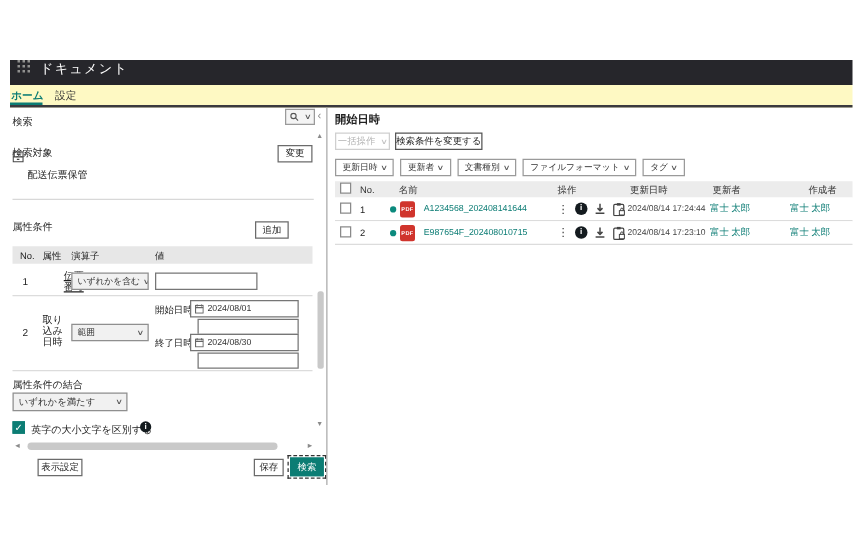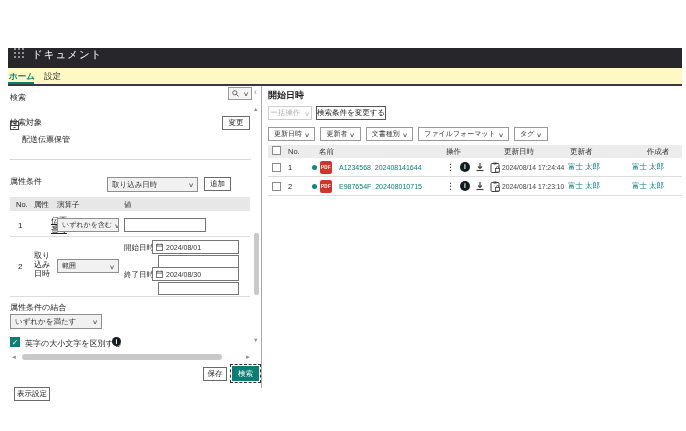--- a/index.html
+++ b/index.html
@@ -105,24 +105,20 @@
       </svg>
   </span>
   <span class="abs lbl" style="left:14px;top:86px;text-align:center;">配送伝票保管</span>
   <button class="btn abs" style="left:214px;top:68px;width:28px;height:14px;">変更</button>
 
 
   <div class="divider-h abs" style="left:2px;top:111px;width:241px;"></div>
 
   <span class="abs lbl" style="left:2px;top:116px;margin-top:12px;">属性条件</span>
 
-  <div class="drop abs" style="left:99px;top:129px;width:91px;height:15px;">
-    <span>取り込み日時</span>
-    <span class="chev">∨</span>
-  </div>
   <button class="btn abs" style="left:196px;top:129px;width:27px;height:14px;">追加</button>
 
   <div class="condhead"></div>
   <span class="abs lbl" style="left:8px;top:152px;font-size:7.5px;">No.</span>
   <span class="abs lbl" style="left:26px;top:152px;font-size:7.5px;">属性</span>
   <span class="abs lbl" style="left:49px;top:152px;font-size:7.5px;">演算子</span>
   <span class="abs lbl" style="left:116px;top:152px;font-size:7.5px;">値</span>
 
   <span class="abs lbl" style="left:10px;top:173px;">1</span>
   <span class="abs lbl" style="left:43px;top:168px;line-height:9px;text-decoration:underline;"><span>伝票</span><br><span>番号</span></span>
@@ -178,21 +174,21 @@
   </div>
 
   <span class="cb-checked abs" style="left:2px;top:289px;">✓</span>
   <span class="abs lbl" style="left:17px;top:290px;">英字の大小文字を区別する</span>
   <span class="infocirc abs" style="left:104px;top:289px;">i</span>
 
   <span class="scrollglyph abs" style="left:3px;top:306px;font-size:6px;">◄</span>
   <div class="abs" style="left:14px;top:306px;width:200px;height:6px;background:#C9C9C9;border-radius:3px;cursor:pointer;"></div>
   <span class="scrollglyph abs" style="left:237px;top:306px;font-size:6px;">►</span>
 
-  <button class="btn abs" style="left:6px;top:319px;width:36px;height:14px;margin-top:20px;">表示設定</button>
+  <button class="btn abs" style="left:22px;top:319px;width:36px;height:14px;">表示設定</button>
   <button class="btn abs" style="left:195px;top:319px;width:24px;height:14px;">保存</button>
   <button class="btn abs" style="left:224px;top:318px;width:27px;height:15px;background:#0C7D74;border-color:#0C7D74;color:#fff;outline:1px dashed #333;outline-offset:1px;">検索</button>
 
   <span class="scrollglyph abs" style="left:245px;top:58px;font-size:5.5px;">▲</span>
   <div class="abs" style="left:246px;top:185px;width:5px;height:62px;background:#C9C9C9;border-radius:2px;cursor:pointer;"></div>
   <span class="scrollglyph abs" style="left:245px;top:289px;font-size:5.5px;">▼</span>
 
   <div class="panel-divider"></div>
 
   <span class="rp-title">開始日時</span>

